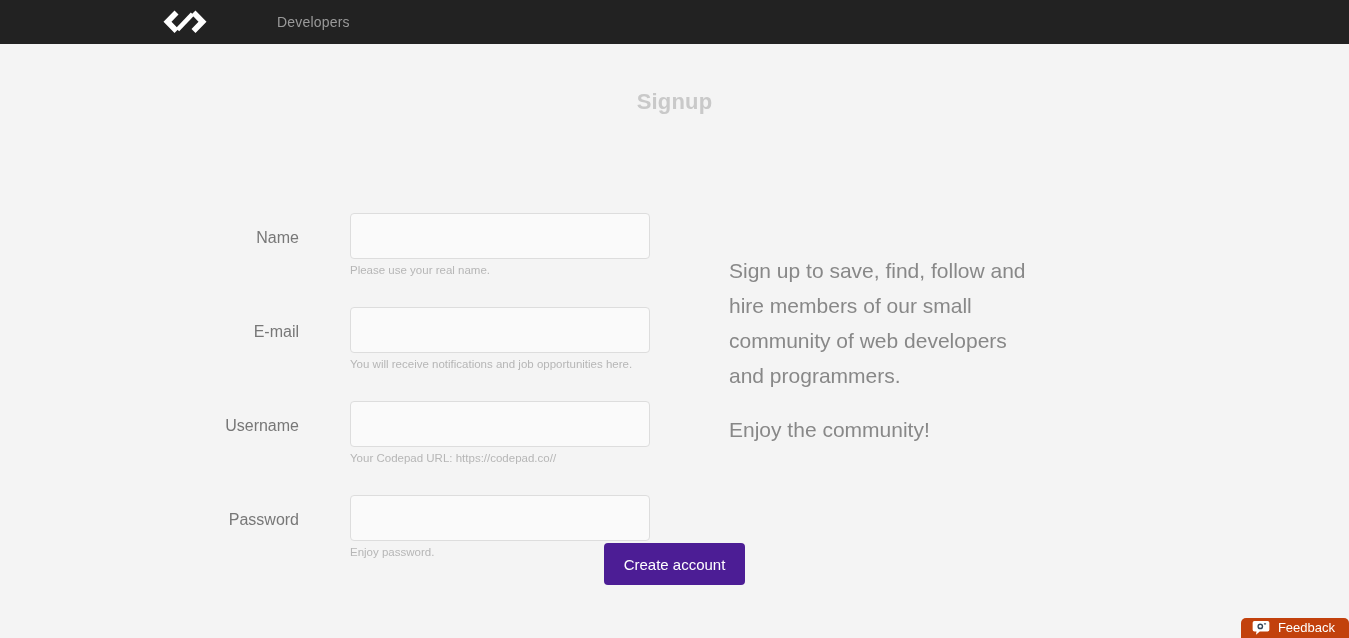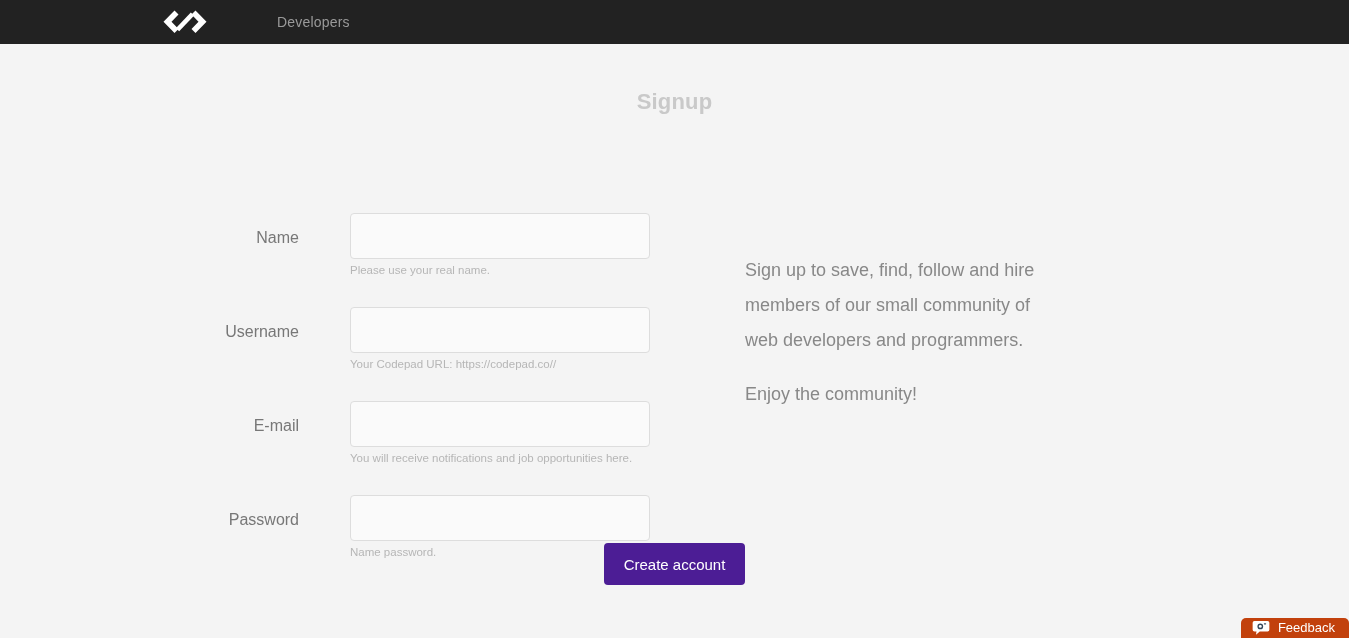--- a/index.html
+++ b/index.html
@@ -119,24 +119,23 @@
     font-size: 11.5px;
     color: #b6b6b6;
     line-height: 16px;
   }
 
   .promo {
     position: absolute;
     left: 729px;
     top: 164px;
     width: 300px;
-    font-size: 18px;
+    font-size: 21px;
     color: #888888;
     line-height: 35px;
-    margin-left: 16px;
   }
   .promo p + p { margin-top: 19px; }
 
   .submit-wrap {
     position: absolute;
     left: 0;
     top: 454px;
     width: 1349px;
     text-align: left;
   }
@@ -206,35 +205,35 @@
 
   <form class="form-col">
 
     <div class="form-row">
       <label class="form-label">Name</label>
       <input class="form-field" type="text" placeholder="" style="">
       <div class="form-help">Please use your real name.</div>
     </div>
 
     <div class="form-row">
+      <label class="form-label">E-mail</label>
+      <input class="form-field" type="text" placeholder="" style="">
+      <div class="form-help">You will receive notifications and job opportunities here.</div>
+    </div>
+
+    <div class="form-row">
       <label class="form-label">Username</label>
       <input class="form-field" type="text" placeholder="" style="">
       <div class="form-help">Your Codepad URL: https://codepad.co//</div>
     </div>
 
     <div class="form-row">
-      <label class="form-label">E-mail</label>
-      <input class="form-field" type="text" placeholder="" style="">
-      <div class="form-help">You will receive notifications and job opportunities here.</div>
-    </div>
-
-    <div class="form-row">
       <label class="form-label">Password</label>
       <input class="form-field" type="password" placeholder="" style="">
-      <div class="form-help">Name password.</div>
+      <div class="form-help">Enjoy password.</div>
     </div>
   </form>
 
   <div class="promo">
     <p>Sign up to save, find, follow and hire members of our small community of web developers and programmers.</p>
     <p>Enjoy the community!</p>
   </div>
 
   <div class="submit-wrap">
     <button class="btn-create" type="button">Create account</button>

